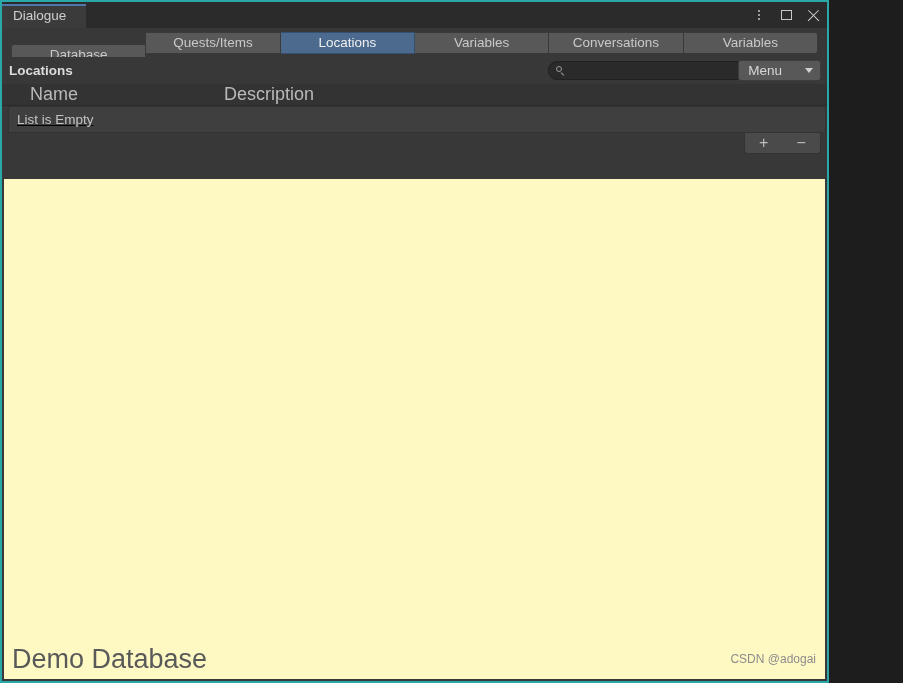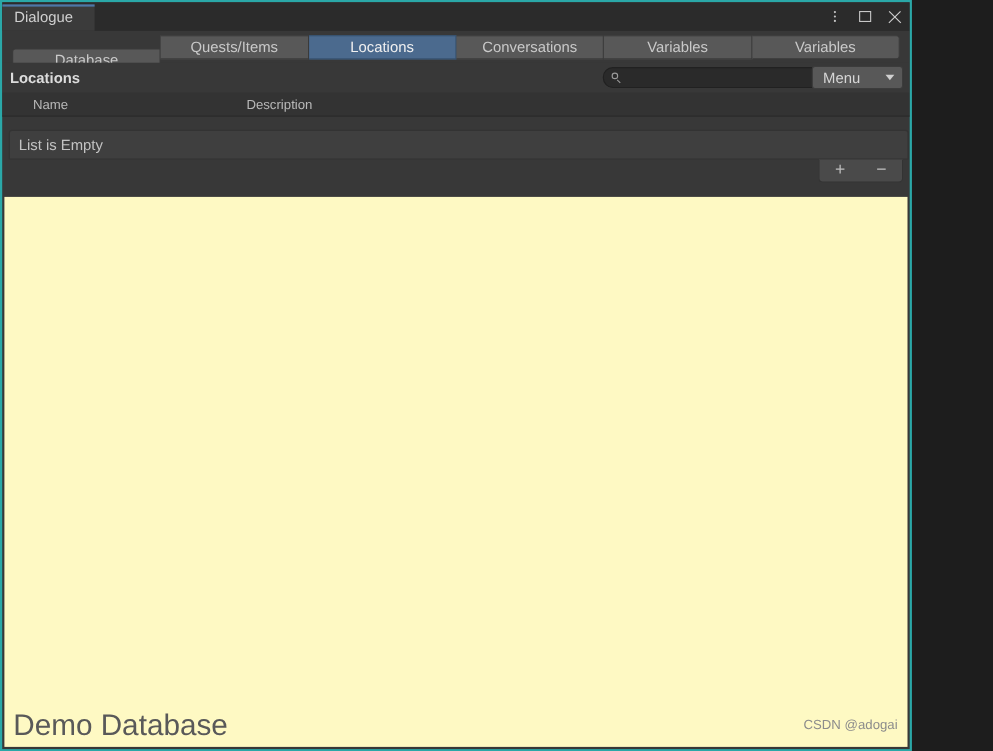--- a/index.html
+++ b/index.html
@@ -218,38 +218,39 @@
     border-top: 5px solid #d0d0d0;
   }
 
   
   .col-header {
     height: 22px;
     background: #333333;
     border-bottom: 1px solid #2a2a2a;
     display: flex;
     align-items: center;
-    font-size: 12px;
+    font-size: 18px;
     color: #b9b9b9;
     box-sizing: border-box;
   }
   .col-name { width: 222px; padding-left: 28px; box-sizing: border-box; }
   .col-desc { flex: 1; }
 
   
   .listbox {
-    margin: 12px 1px 0 6px;
+    margin: 0 1px 0 6px;
     height: 27px;
     background: #3f3f3f;
     border: 1px solid #333333;
     border-radius: 3px 3px 0 0;
     box-sizing: border-box;
     display: flex;
     align-items: center;
     padding-left: 8px;
+    text-decoration: underline;
   }
   .empty-label {
     font-size: 13.5px;
     color: #c3c3c3;
   }
 
   
   .list-footer {
     position: relative;
     height: 22px;
@@ -336,24 +337,24 @@
     <div class="tab">
       <span>Database</span>
     </div>
     <div class="tab">
       <span>Quests/Items</span>
     </div>
     <div class="tab selected">
       <span>Locations</span>
     </div>
     <div class="tab">
+      <span>Variables</span>
+    </div>
+    <div class="tab">
       <span>Conversations</span>
-    </div>
-    <div class="tab">
-      <span>Variables</span>
     </div>
     <div class="tab">
       <span>Variables</span>
     </div>
   </div>
 
   <div class="toolbar">
     <div class="panel-title">Locations</div>
 
     <div class="search-wrap">

